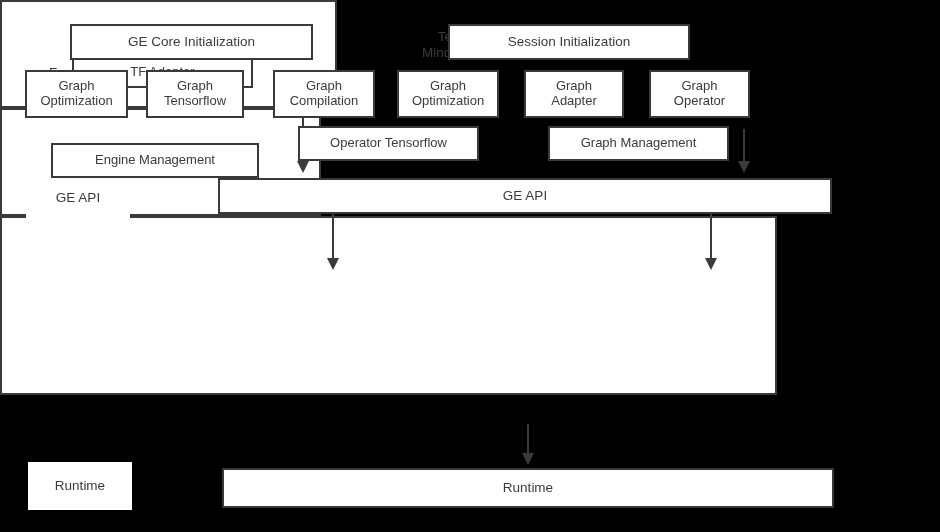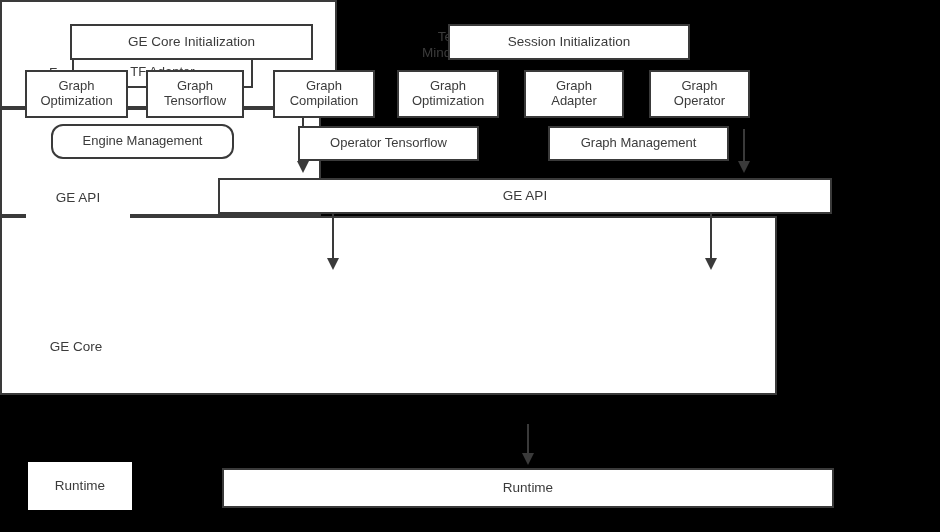--- a/index.html
+++ b/index.html
@@ -85,23 +85,20 @@
 <div id="canvas">
 
   <div class="box stage-label" style="left:26px; top:50px; width:104px; height:46px;">
     <span>Front end</span>
   </div>
 
   <div class="box stage-label" style="left:26px; top:175px; width:104px; height:46px;">
     <span>GE API</span>
   </div>
 
-  <div class="box stage-label" style="left:24px; top:324px; width:104px; height:46px;">
-    <span>GE Core</span>
-  </div>
 
   <div class="box stage-label" style="left:28px; top:462px; width:104px; height:48px;">
     <span>Runtime</span>
   </div>
 
   <div class="group" style="left:141px; top:25px; width:333px; height:104px;">
     <div class="group-caption" style="top:29px;">Tensorflow</div>
     <div class="box outline fs13" style="left:72px; top:56px; width:181px; height:32px;">
       <span>TF Adapter</span>
     </div>
@@ -148,21 +145,21 @@
     <div class="box outline fs13" style="left:397px; top:70px; width:102px; height:48px;">
       <span><span>Graph</span><br><span>Optimization</span></span>
     </div>
     <div class="box outline fs13" style="left:524px; top:70px; width:100px; height:48px;">
       <span><span>Graph</span><br><span>Adapter</span></span>
     </div>
     <div class="box outline fs13" style="left:649px; top:70px; width:101px; height:48px;">
       <span><span>Graph</span><br><span>Operator</span></span>
     </div>
 
-    <div class="box outline fs13" style="left:51px; top:124px; width:183px; height:35px;border-radius:12px;">
+    <div class="box outline fs13" style="left:51px; top:143px; width:208px; height:35px;">
       <span>Engine Management</span>
     </div>
     <div class="box outline fs13" style="left:298px; top:126px; width:181px; height:35px;">
       <span>Operator Tensorflow</span>
     </div>
     <div class="box outline fs13" style="left:548px; top:126px; width:181px; height:35px;">
       <span>Graph Management</span>
     </div>
   </div>
 

